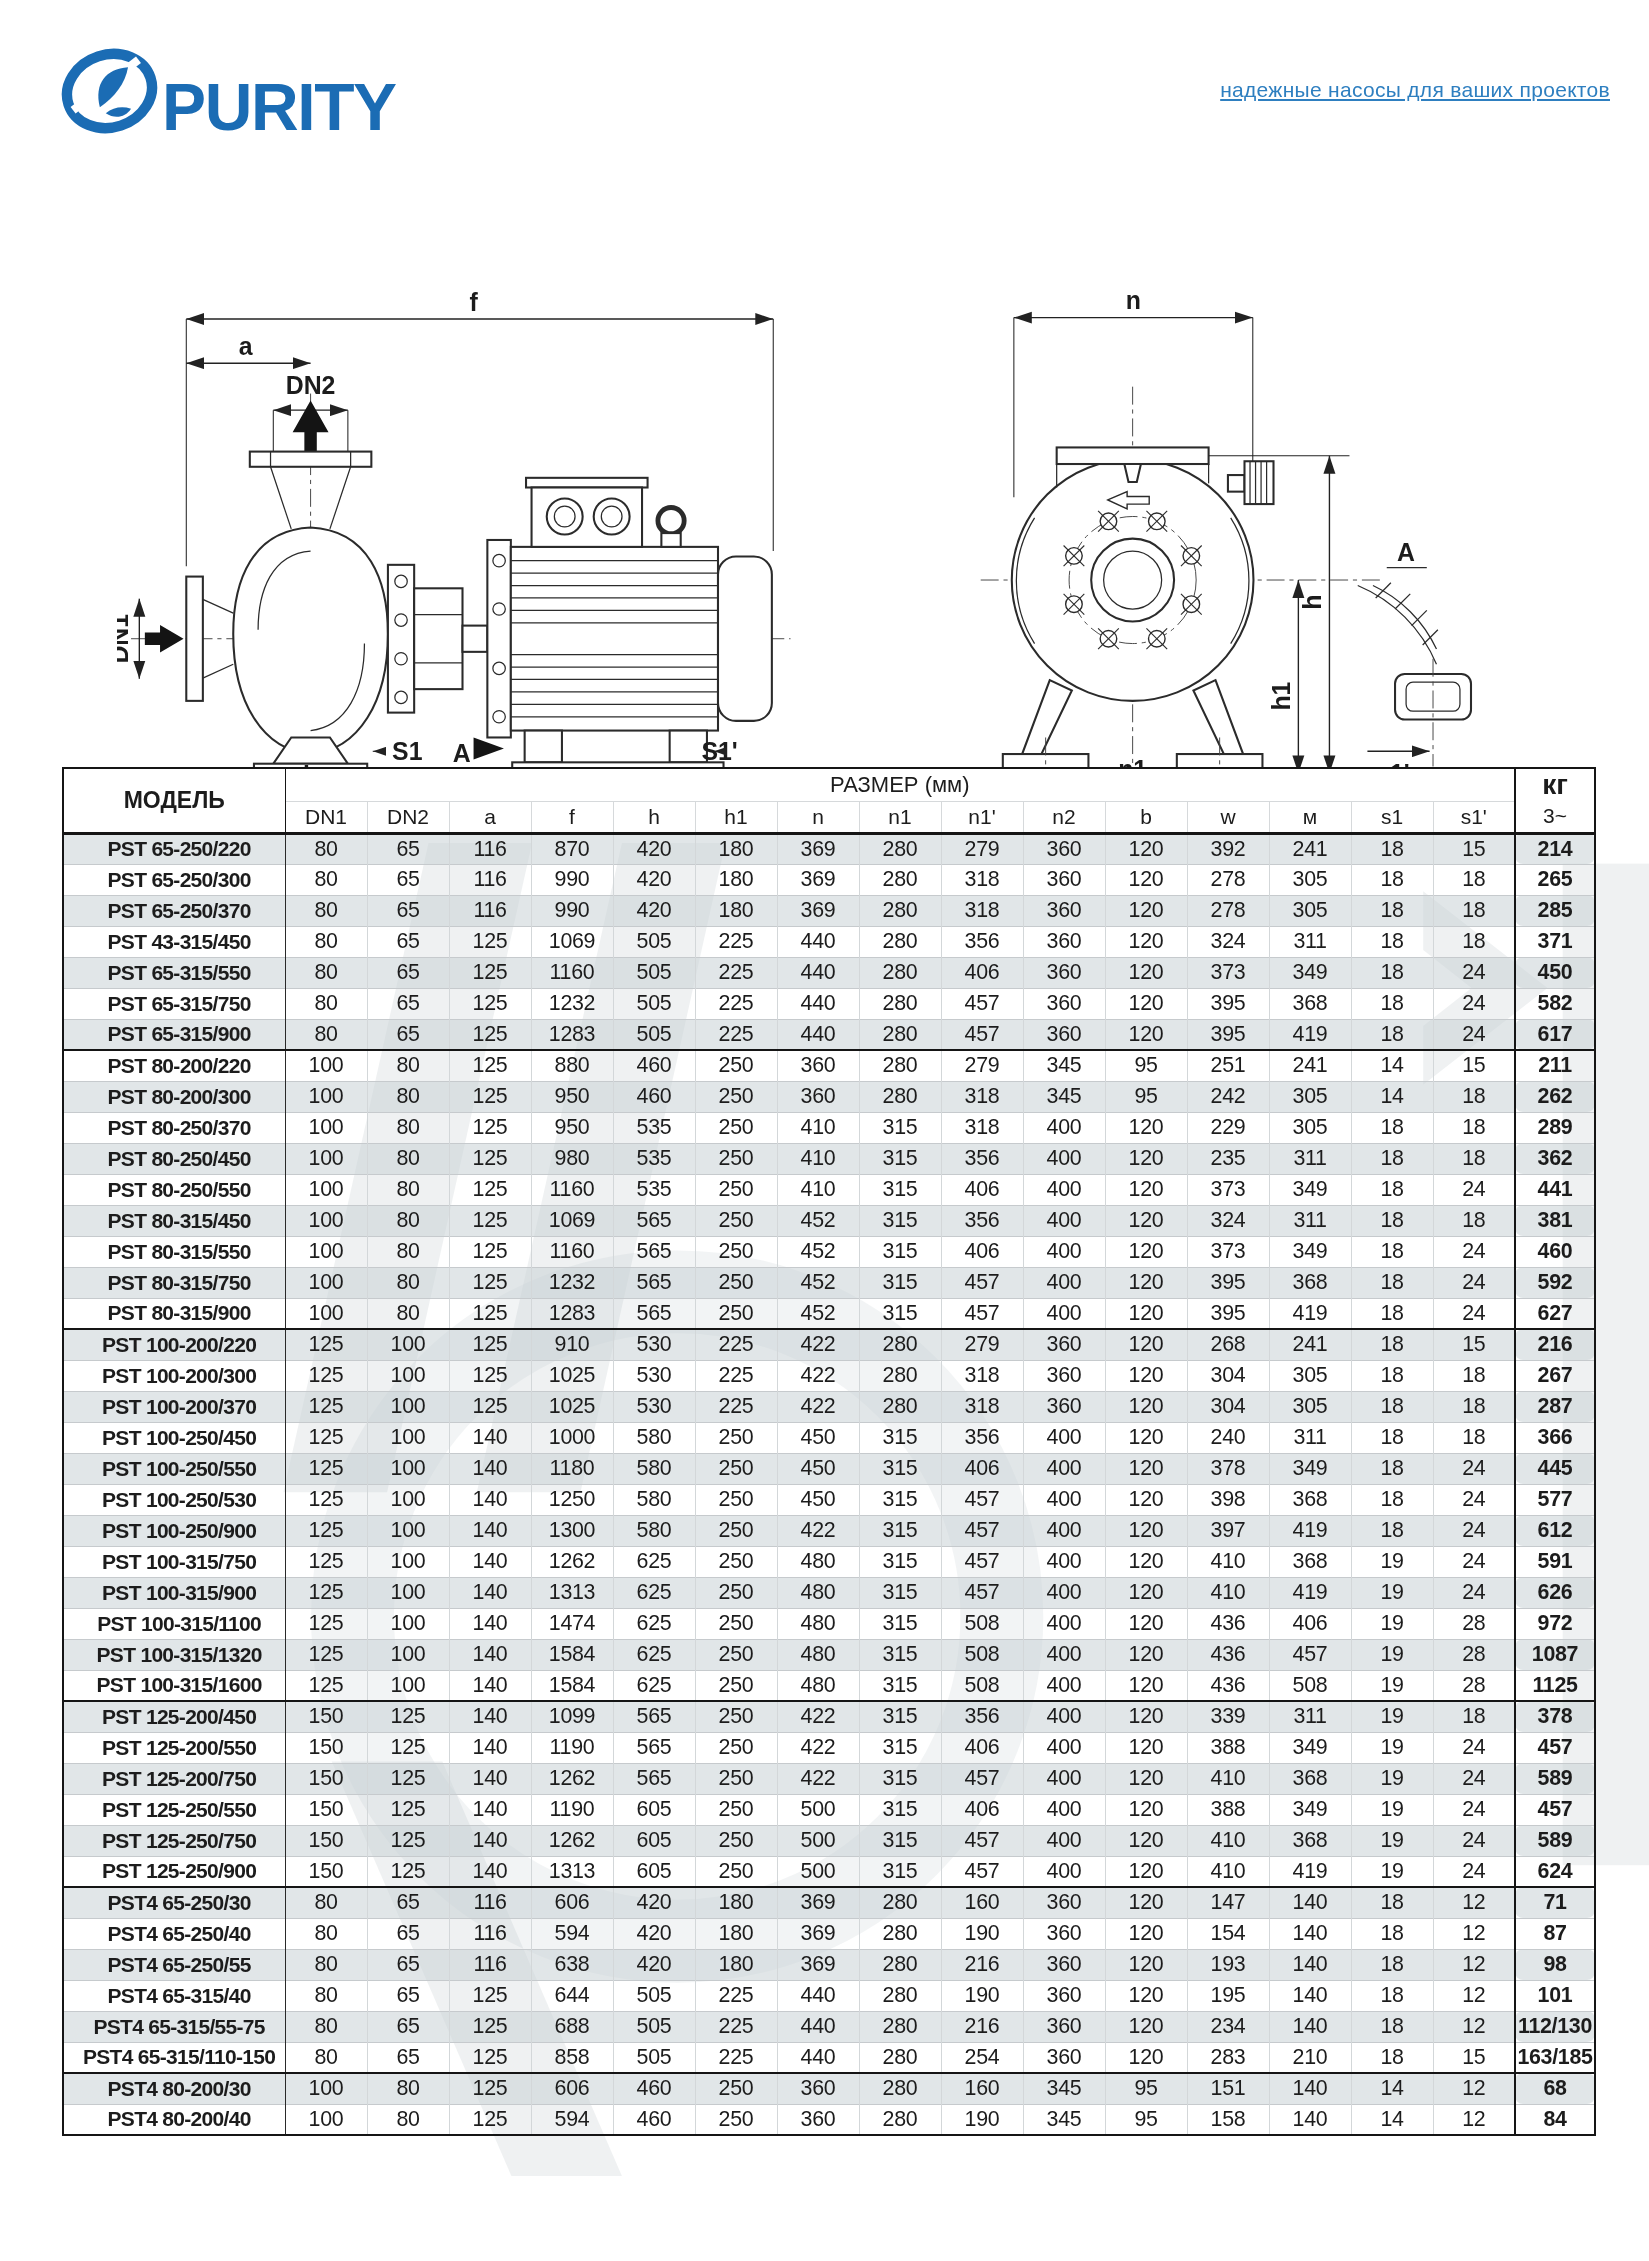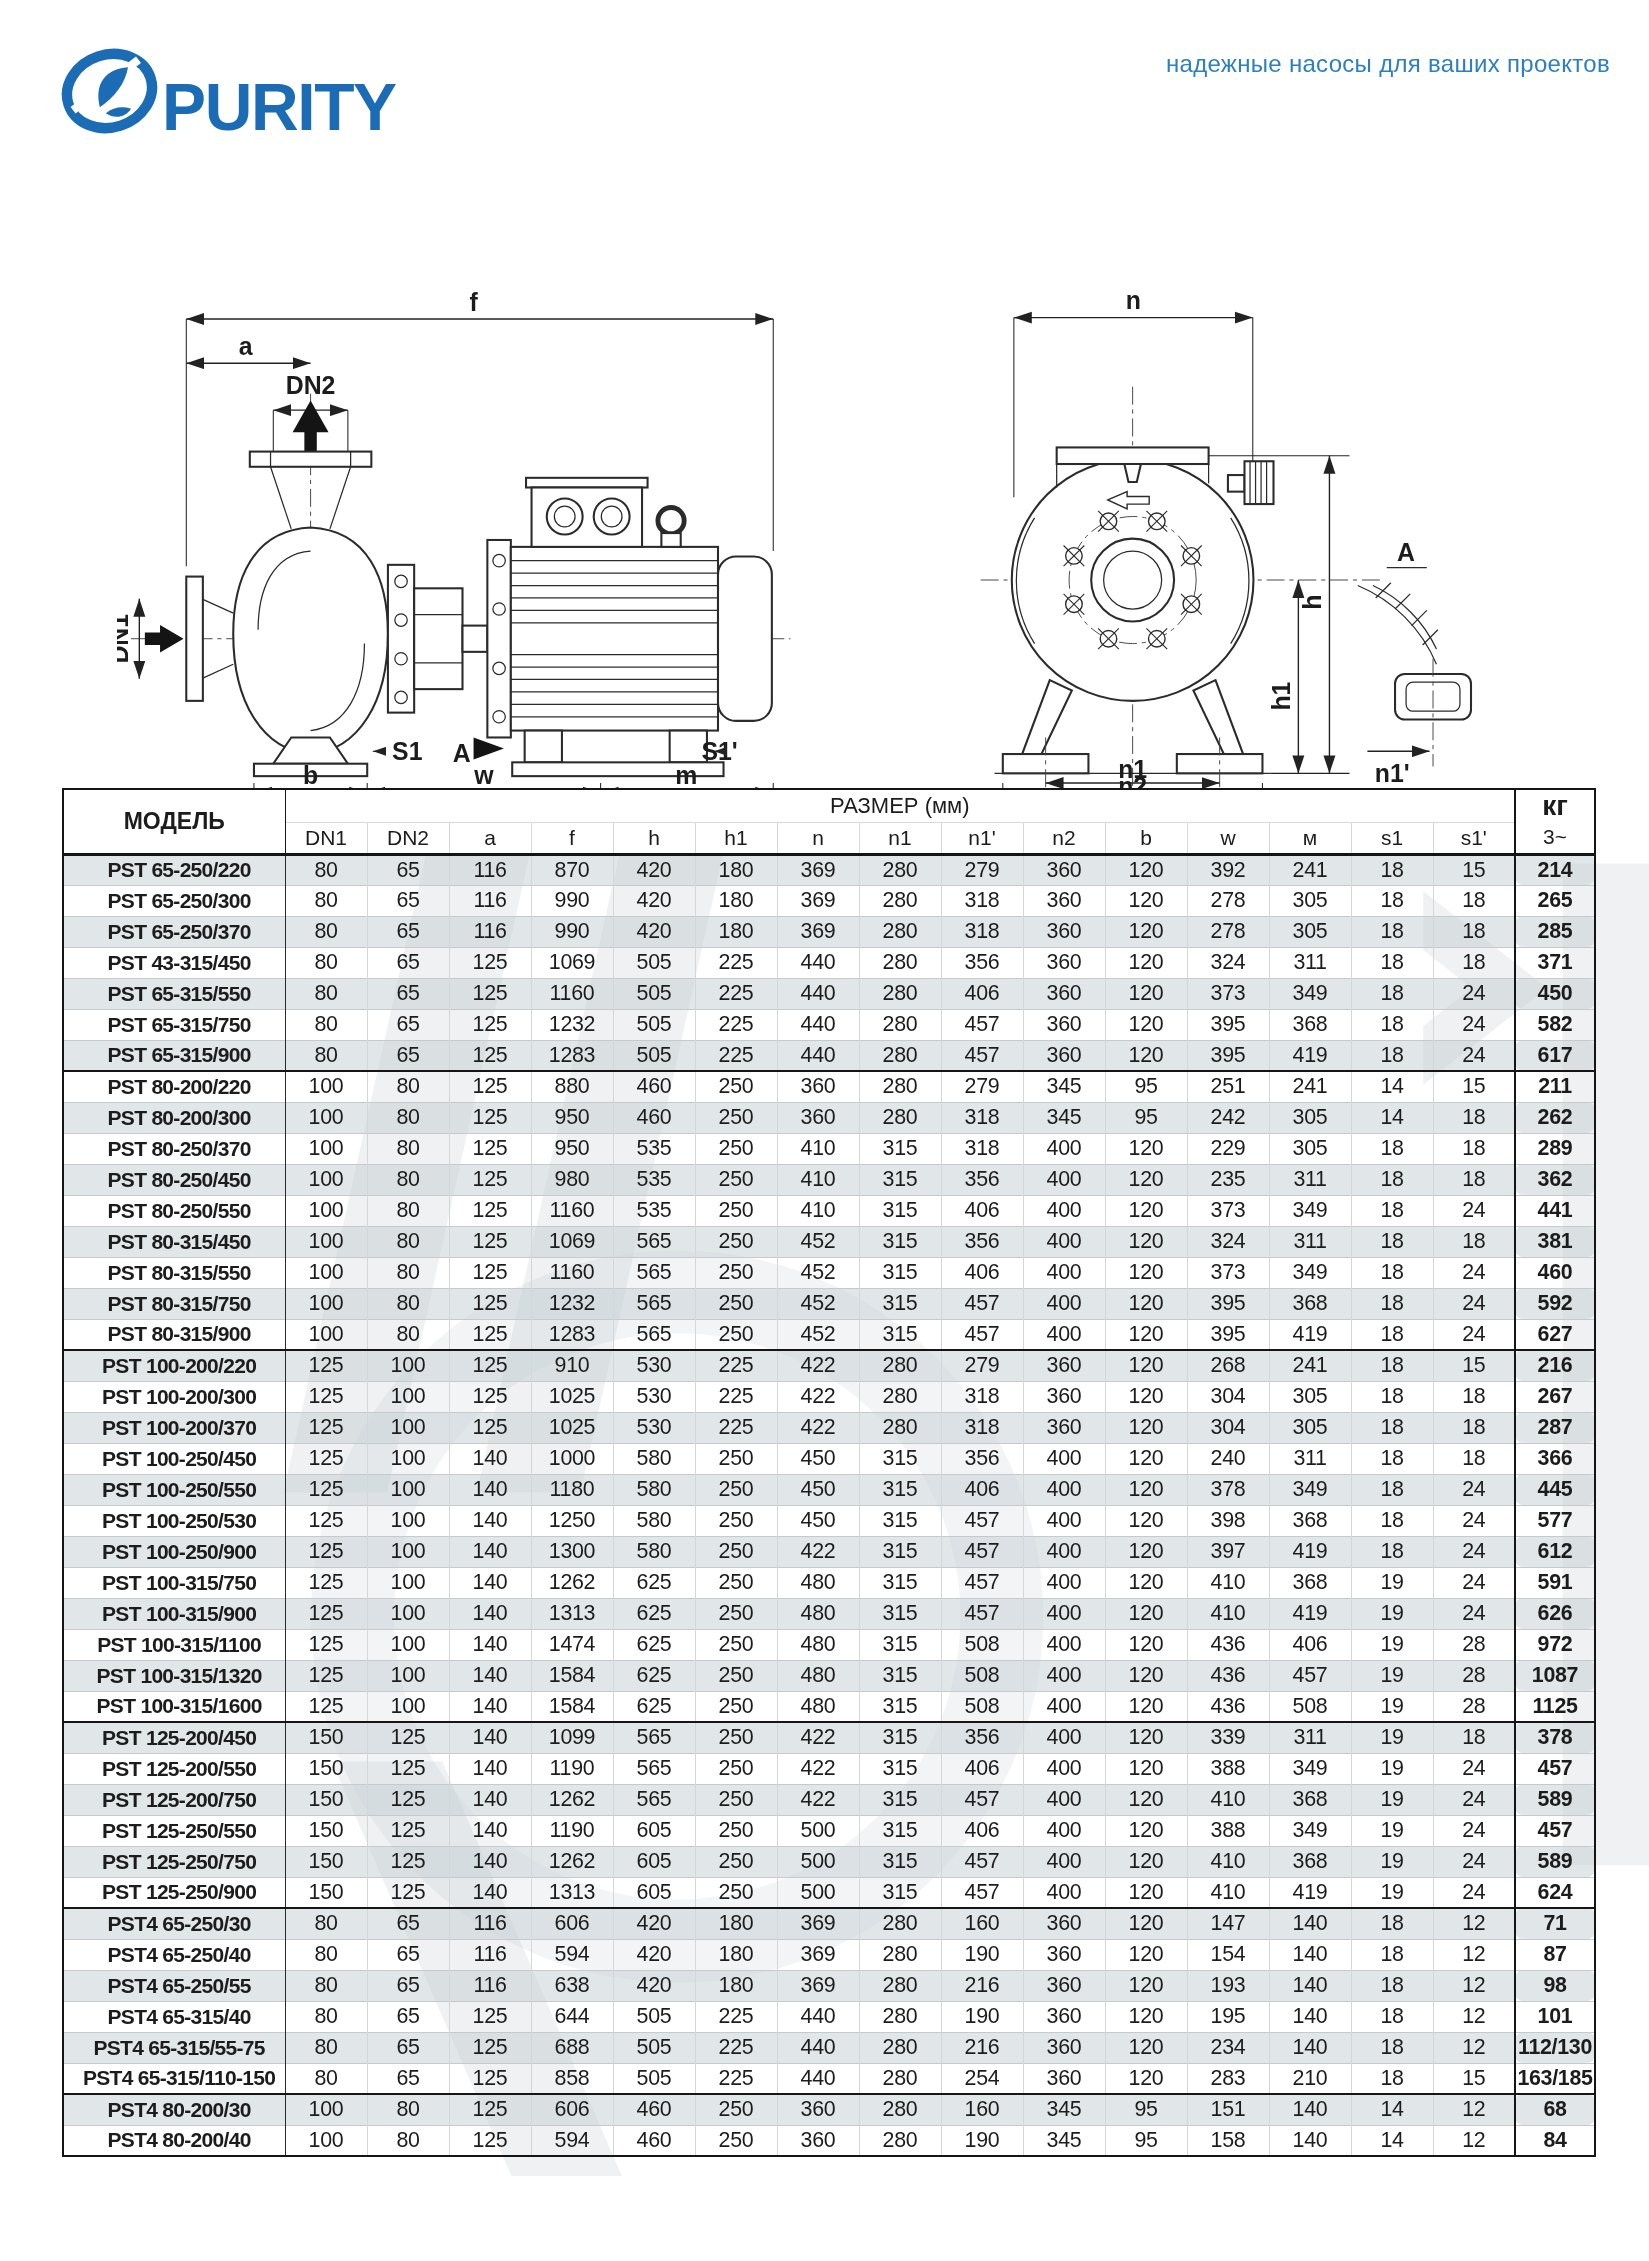--- a/index.html
+++ b/index.html
@@ -10,41 +10,41 @@
   }
 
   
   .brand { position:absolute; left:61px; top:36px; display:flex; align-items:flex-end; }
   .brand-icon { width:97px; height:104px; }
   .brand-word {
     font-size:66px; font-weight:bold; letter-spacing:-1.4px; line-height:1;
     margin-left:4.1px; margin-top:26px;
   }
   .tagline {
-    position:absolute; top:50px; right:40px;
-    font-size:24px; letter-spacing:0.3px;
+    position:absolute; top:78px; right:40px;
+    font-size:21px; letter-spacing:0.3px;text-decoration:underline;
   }
 
   
   .drawing { position:absolute; top:290px; }
   .drawing.side  { left:117px;  }
   .drawing.front { left:953px; }
   svg text { font-family:"Liberation Sans", sans-serif; fill:#1c1c1c; }
   .dimtxt { font-size:36px; font-weight:bold; }
   .outline { fill:#ffffff; stroke:#2b2b2b; stroke-width:3; }
   .thin    { fill:none; stroke:#2b2b2b; stroke-width:1.8; }
   .dim     { stroke:#222222; stroke-width:2; fill:none; }
   .ext     { stroke:#222222; stroke-width:1.5; fill:none; }
   .cline   { stroke:#444444; stroke-width:1.4; fill:none; stroke-dasharray:26 7 6 7; }
 
   
   .watermark { position:absolute; left:0; top:760px; z-index:0; pointer-events:none; }
 
   
-  .tblwrap { position:absolute; left:62px; top:788px; z-index:1; }
+  .tblwrap { position:absolute; left:62px; top:767px; z-index:1; }
   table { border-collapse:collapse; table-layout:fixed; background:transparent; }
   table { border:2.1px solid #151515; }
   col.c-model { width:222px; } col.c-size { width:82px; } col.c-kg { width:80px; }
   thead th { background:#ffffff; font-size:21px; font-weight:normal; height:32px; text-align:center; vertical-align:middle; }
   thead { border-bottom:3.5px solid #151515; }
   th.model-h { font-size:23px; font-weight:bold; border-right:1.4px solid #151515; }
   th.size-h  { font-size:22px; font-weight:normal; border-bottom:1.4px solid #d6d9db; }
   th.kg-h    { font-size:28px; font-weight:bold; border-left:2.1px solid #151515; }
   th.kg-sub  { border-left:2.1px solid #151515; font-size:21px; }
   th.colhead { border-left:0.7px solid #d6d9db; }

